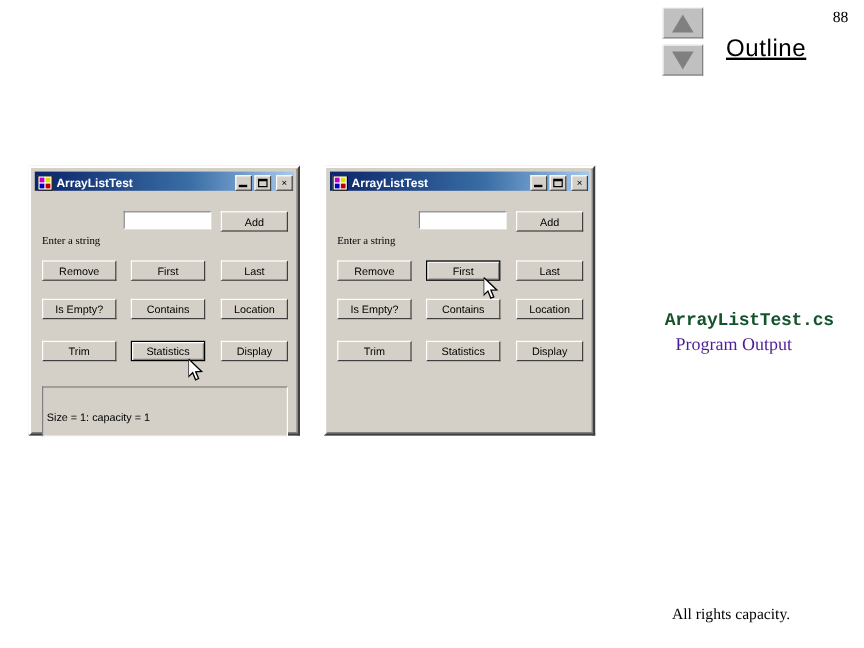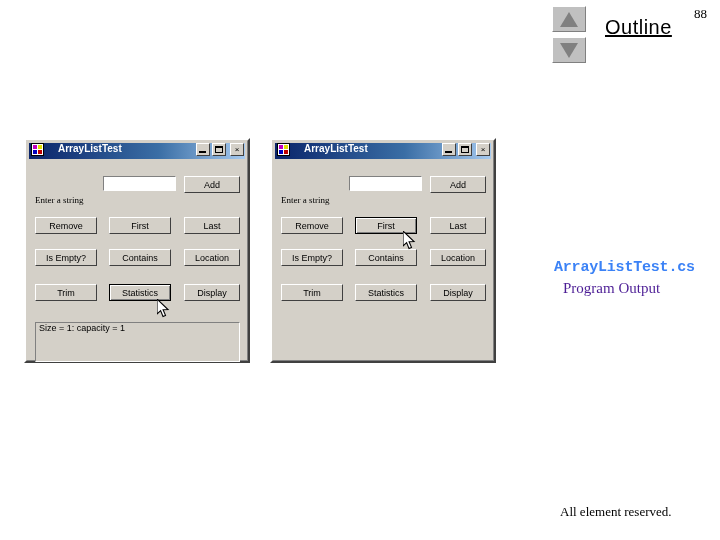--- a/index.html
+++ b/index.html
@@ -44,21 +44,21 @@
   }
   .tri-down {
     width: 0; height: 0;
     border-left: 9px solid transparent;
     border-right: 9px solid transparent;
     border-top: 15px solid #808080;
   }
   .outline-title {
     position: absolute;
     left: 605px;
-    top: 16px;
+    top: 30px;
     font-family: "Liberation Sans", sans-serif;
     font-size: 20px;
     color: #000000;
     text-decoration: underline;
     letter-spacing: 0.5px;
     text-align: center;
   }
   .page-num {
     position: absolute;
     left: 694px;
@@ -70,21 +70,21 @@
 
   
   .caption-mono {
     position: absolute;
     left: 554px;
     top: 259px;
     font-family: "Liberation Mono", monospace;
     font-size: 15px;
     font-weight: bold;
     letter-spacing: -0.2px;
-    color: #3b82f6;
+    color: #14532d;
     white-space: nowrap;
   }
   .caption-serif {
     position: absolute;
     left: 563px;
     top: 280px;
     font-family: "Liberation Serif", serif;
     font-size: 15px;
     color: #4c1d95;
     white-space: nowrap;
@@ -116,23 +116,22 @@
     border-bottom: 1px solid #808080;
     height: 100%;
     box-sizing: border-box;
     padding: 2px;
     position: relative;
   }
   .titlebar {
     height: 16px;
     background: linear-gradient(to right, #0a246a 0%, #3a6ea5 60%, #a6caf0 100%);
     display: flex;
-    align-items: flex-start;
+    align-items: flex-end;
     padding: 0 1px 0 2px;
-    gap: 11px;
   }
   .title-icon {
     width: 13px;
     height: 13px;
     margin-right: 3px;
     position: relative;
     background: #ffffff;
     border: 1px solid #000000;
     box-sizing: border-box;
     flex: none;
@@ -229,21 +228,21 @@
     position: absolute;
     background: #d4d0c8;
     border-top: 1px solid #808080;
     border-left: 1px solid #808080;
     border-right: 1px solid #ffffff;
     border-bottom: 1px solid #ffffff;
     box-sizing: border-box;
     font-family: "Liberation Sans", sans-serif;
     font-size: 9px;
     color: #000000;
-    padding: 0 3px;
+    padding: 20px 3px;
     overflow: hidden;
   }
   .cursor {
     position: absolute;
     width: 13px;
     height: 20px;
     pointer-events: none;
   }
 </style>
 </head>
@@ -355,14 +354,14 @@
         <polygon points="0,0 0,15 3.6,11.6 6,17.5 8.5,16.4 6.1,10.8 11,10.6" fill="#ffffff" stroke="#000000" stroke-width="1.1"></polygon>
       </svg>
     </div>
   </div>
 </div>
 
 <div class="caption-mono">ArrayListTest.cs</div>
 <div class="caption-serif">Program Output</div>
 
 <div class="footer">
-  <div>All element reserved.</div>
+  <div>All rights capacity.</div>
 </div>
 
 </body></html>

